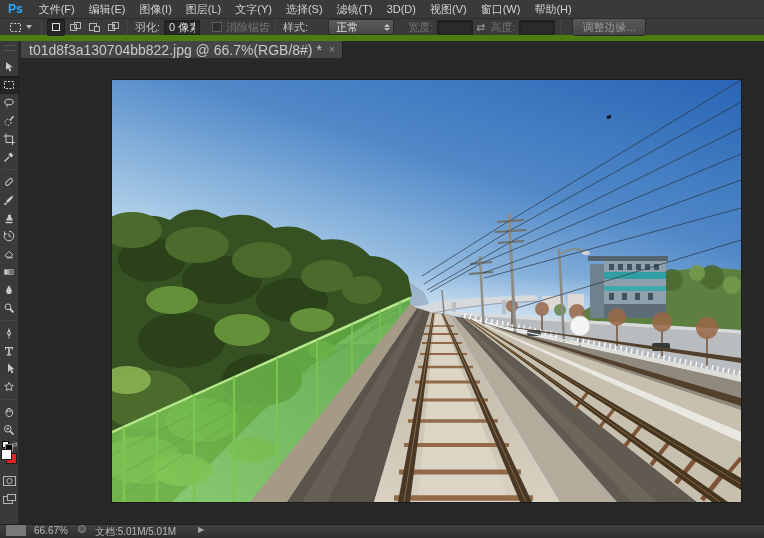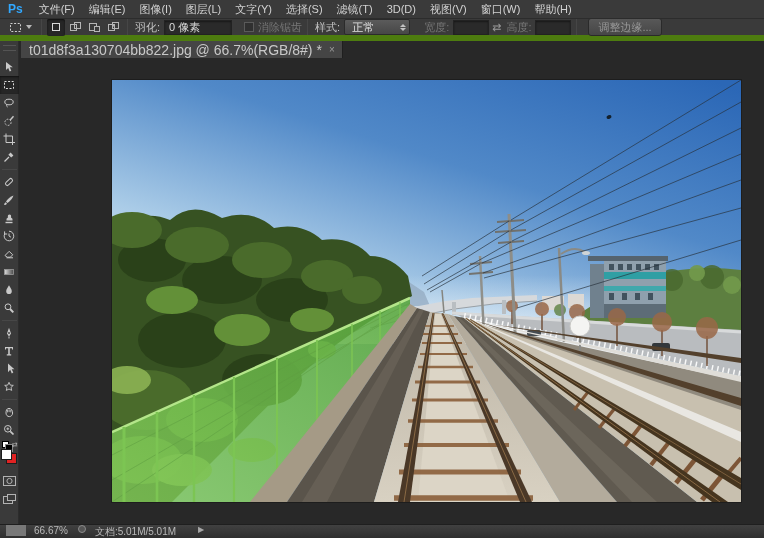--- a/index.html
+++ b/index.html
@@ -22,25 +22,25 @@
   .opt-sep { width:1px; height:16px; background:#2d2d2d; border-right:1px solid #464646; margin:0 5px; }
   .tool-preset { display:flex; align-items:center; gap:3px; padding:0 4px 0 8px; }
   .caret { width:0; height:0; border-left:3px solid transparent; border-right:3px solid transparent;
            border-top:4px solid #b9b9b9; }
   .mode-btns { display:flex; gap:1px; }
   .mode-btn { width:18px; height:17px; display:flex; align-items:center; justify-content:center;
               border-radius:2px; }
   .mode-btn.active { background:#262626; box-shadow:inset 0 1px 2px rgba(0,0,0,.6); }
   .txt-input { background:#2a2a2a; border:1px solid #222; box-shadow:inset 0 1px 2px rgba(0,0,0,.45);
                color:#dcdcdc; font-size:11px; height:15px; padding:0 4px; margin-left:4px; }
-  .feather-input { width:68px; }
+  .feather-input { width:36px; }
   .dim-input { width:36px; }
   .checkbox { width:10px; height:10px; border:1px solid #5a5a5a; background:#303030; margin:0 4px 0 2px; }
   .disabled-label { color:#767676; }
-  .dropdown { margin-left:4px; height:16px; display:flex; align-items:center;
+  .dropdown { margin-left:20px; height:16px; display:flex; align-items:center;
               background:linear-gradient(#5b5b5b,#474747); border:1px solid #2b2b2b; border-radius:2px;
               padding:0 3px 0 7px; color:#e0e0e0; min-width:66px; justify-content:space-between; }
   .updown { display:flex; flex-direction:column; gap:1px; margin-left:6px; }
   .updown i { width:0; height:0; border-left:3px solid transparent; border-right:3px solid transparent; }
   .updown .up { border-bottom:3px solid #c2c2c2; }
   .updown .down { border-top:3px solid #c2c2c2; }
   .swap-icon { color:#9a9a9a; font-size:11px; margin:0 3px; }
   .push-btn { margin-left:6px; height:16px; background:linear-gradient(#585858,#464646);
               border:1px solid #2a2a2a; border-radius:3px; color:#979797; font-size:11px;
               padding:8px 9px; display:flex; align-items:center; }

